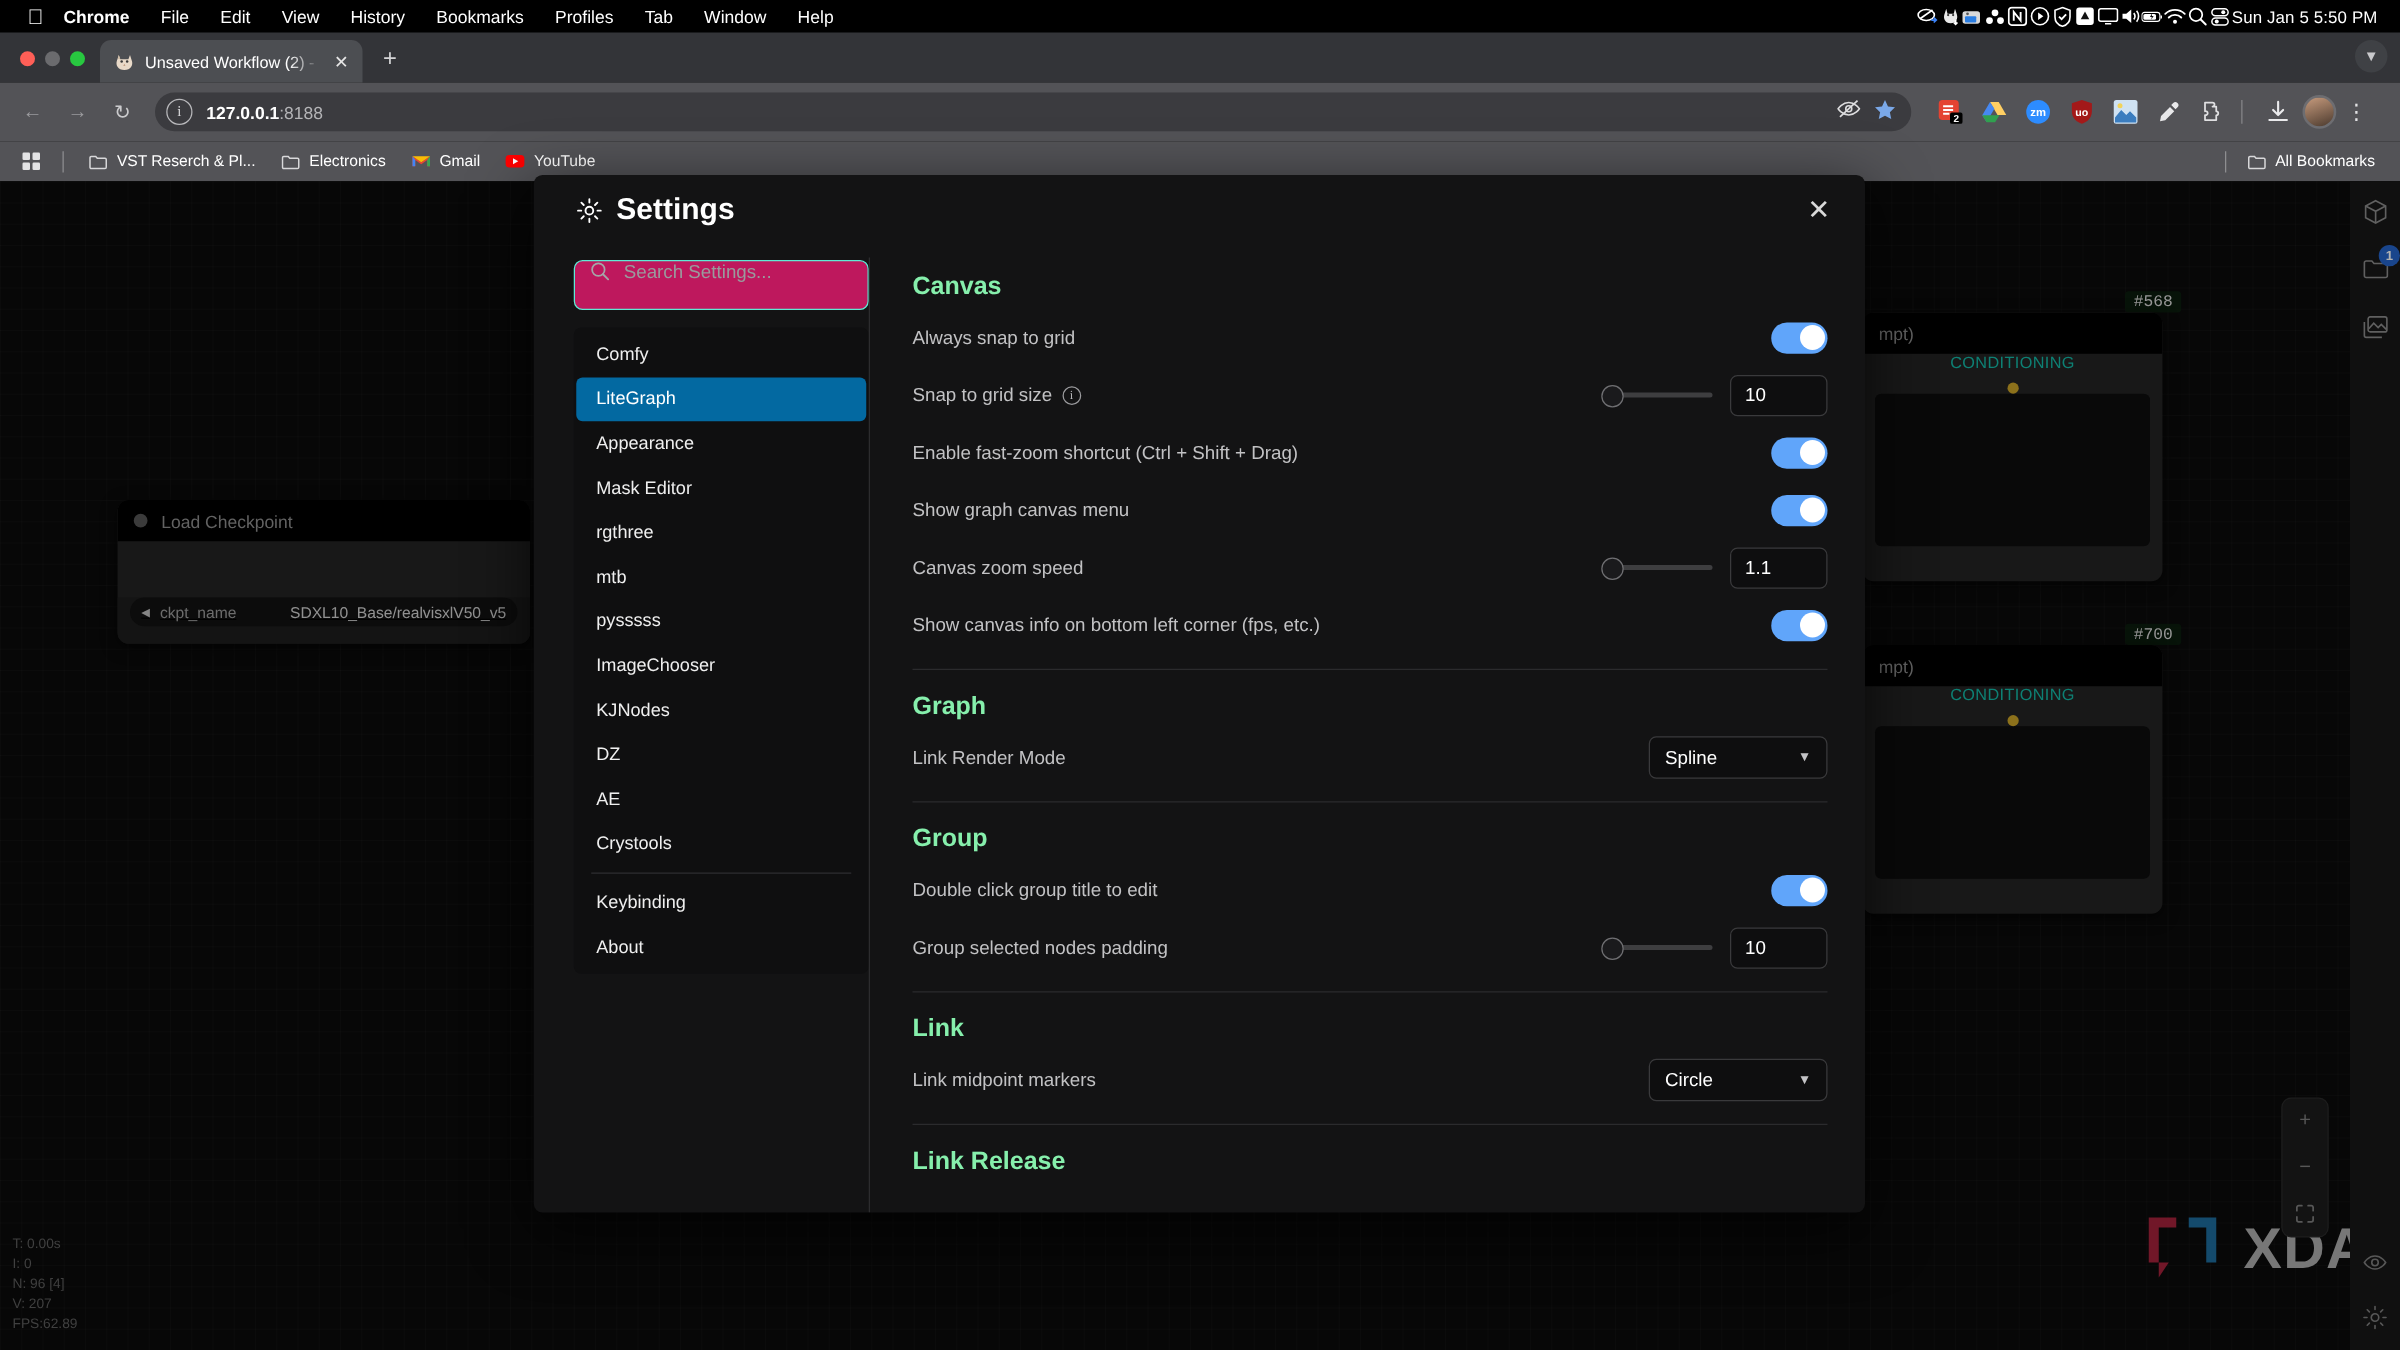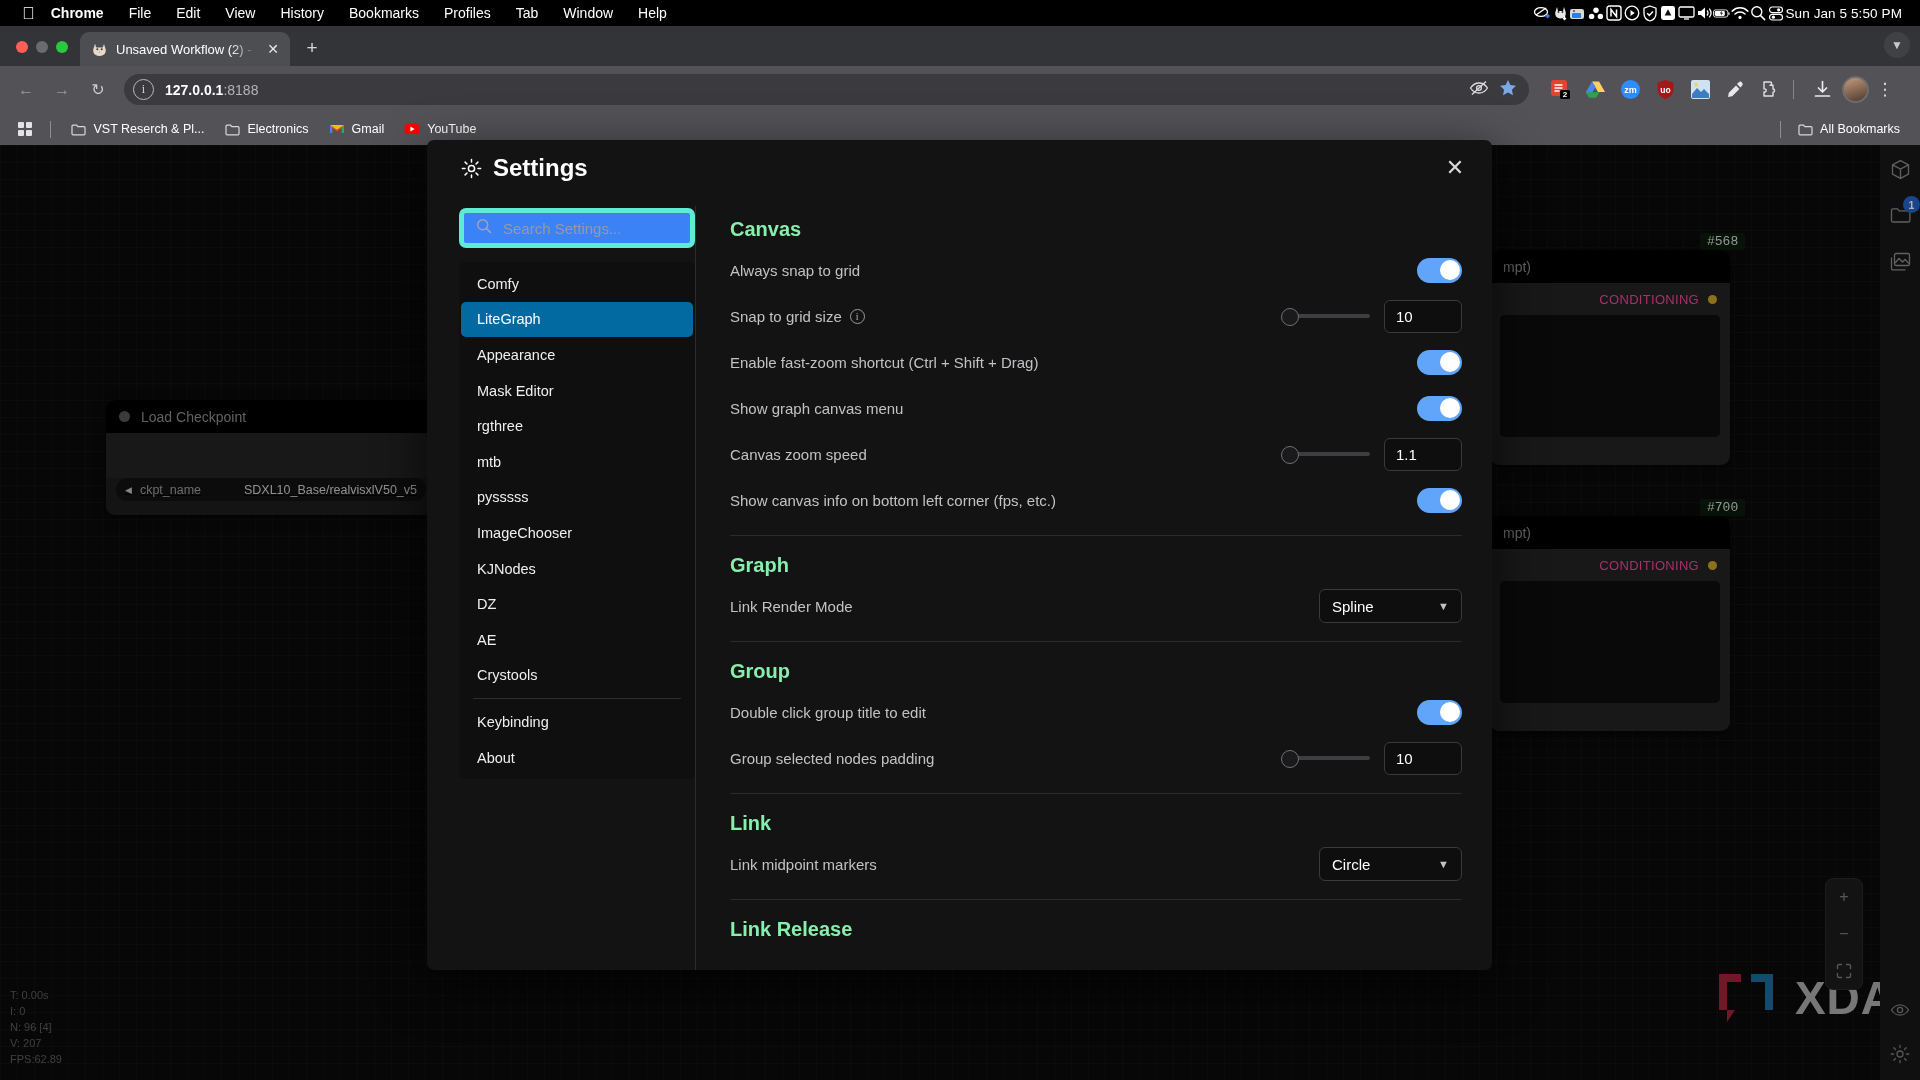--- a/index.html
+++ b/index.html
@@ -121,22 +121,23 @@
     padding: 0 13px; font-size: 14px; color: #8d8d8d; background: #000000;
   }
   .node-dot { width: 11px; height: 11px; border-radius: 50%; background: #555; flex: none; }
   .node-body { background: #1d1d1d; }
   .node-id {
     position: absolute; font-size: 13px; color: #d8d8d8;
     background: rgba(12,32,14,.85); padding: 1px 7px; border-radius: 3px; font-family: Liberation Mono, monospace;
   }
   .node-slot {
     display: flex; align-items: center; justify-content: flex-end; gap: 9px;
-    height: 32px; padding: 0 13px; font-size: 13px; color: #ec4899;
+    height: 32px; padding: 0 13px; font-size: 13px; color: #14b8a6;
     letter-spacing: .3px;
+    flex-direction: column;
   }
   .slot-dot { width: 9px; height: 9px; border-radius: 50%; background: #c9a227; flex: none; }
   .node-widget {
     margin: 7px 10px; height: 23px; border-radius: 12px; background: #121212;
     display: flex; align-items: center; padding: 0 9px; font-size: 12.5px;
     color: #9b9b9b; gap: 8px;
   }
   .node-widget .arrow { color: #bdbdbd; font-size: 9px; }
   .node-widget .wval { margin-left: auto; color: #cfcfcf; font-size: 12.5px;
     white-space: nowrap; overflow: hidden; }
@@ -187,22 +188,22 @@
   }
   .dlg-head { height: 56px; display: flex; align-items: center; padding: 0 22px 0 34px; }
   .dlg-gear { width: 21px; height: 21px; color: #fff; margin-right: 11px; }
   .dlg-title { font-size: 24px; font-weight: bold; color: #fff; }
   .dlg-close { margin-left: auto; color: #d9d9d9; font-size: 22px; width: 30px;
     height: 30px; display: flex; align-items: center; justify-content: center; }
   .dlg-body { flex: 1; display: flex; min-height: 0; }
 
   .dlg-side { width: 268px; padding: 12px 0 0 32px; }
   .search-wrap {
-    height: 40px; border: 5px solid #5eead4; border-radius: 7px;
-    background: #3b82f6; display: flex; align-items: center; padding: 0 12px; gap: 11px;
+    height: 40px; border: 1px solid #5eead4; border-radius: 7px;
+    background: #be185d; display: flex; align-items: flex-start; padding: 0 12px; gap: 11px;
   }
   .search-wrap svg { color: #a5a5a8; flex: none; }
   .search-wrap input {
     flex: 1; background: transparent; border: none; outline: none;
     font-size: 15px; color: #fff; font-family: "Liberation Sans", sans-serif;
   }
   .search-wrap input::placeholder { color: #9a9a9d; }
   .side-list { margin-top: 14px; background: #0f0f10; border-radius: 6px; padding: 4px 0; }
   .side-item {
     height: 35.6px; display: flex; align-items: center; padding: 0 16px;
@@ -519,21 +520,21 @@
               <path d="M1 3.2a1 1 0 011-1h3.6l1.2 1.4H13a1 1 0 011 1v6.2a1 1 0 01-1 1H2a1 1 0 01-1-1z" fill="none" stroke="#d8d8da" stroke-width="1.2"></path>
             </svg>
           </span>
         <span>All Bookmarks</span>
       </span>
     </span>
   </div>
 
   <div class="canvas">
 
-    <div class="node" style="left:106px; top:255px; width:330px; height:115px;text-decoration:underline;">
+    <div class="node" style="left:94px; top:255px; width:330px; height:115px;text-decoration:underline;">
       <div class="node-title">
         <span class="node-dot"></span>
         <span>Load Checkpoint</span>
       </div>
       <div class="node-body" style="height:82px">
         <div class="node-widget" style="margin-top:45px">
           <span class="arrow">◀</span>
           <span>ckpt_name</span>
           <span class="wval">SDXL10_Base/realvisxlV50_v5</span>
         </div>

